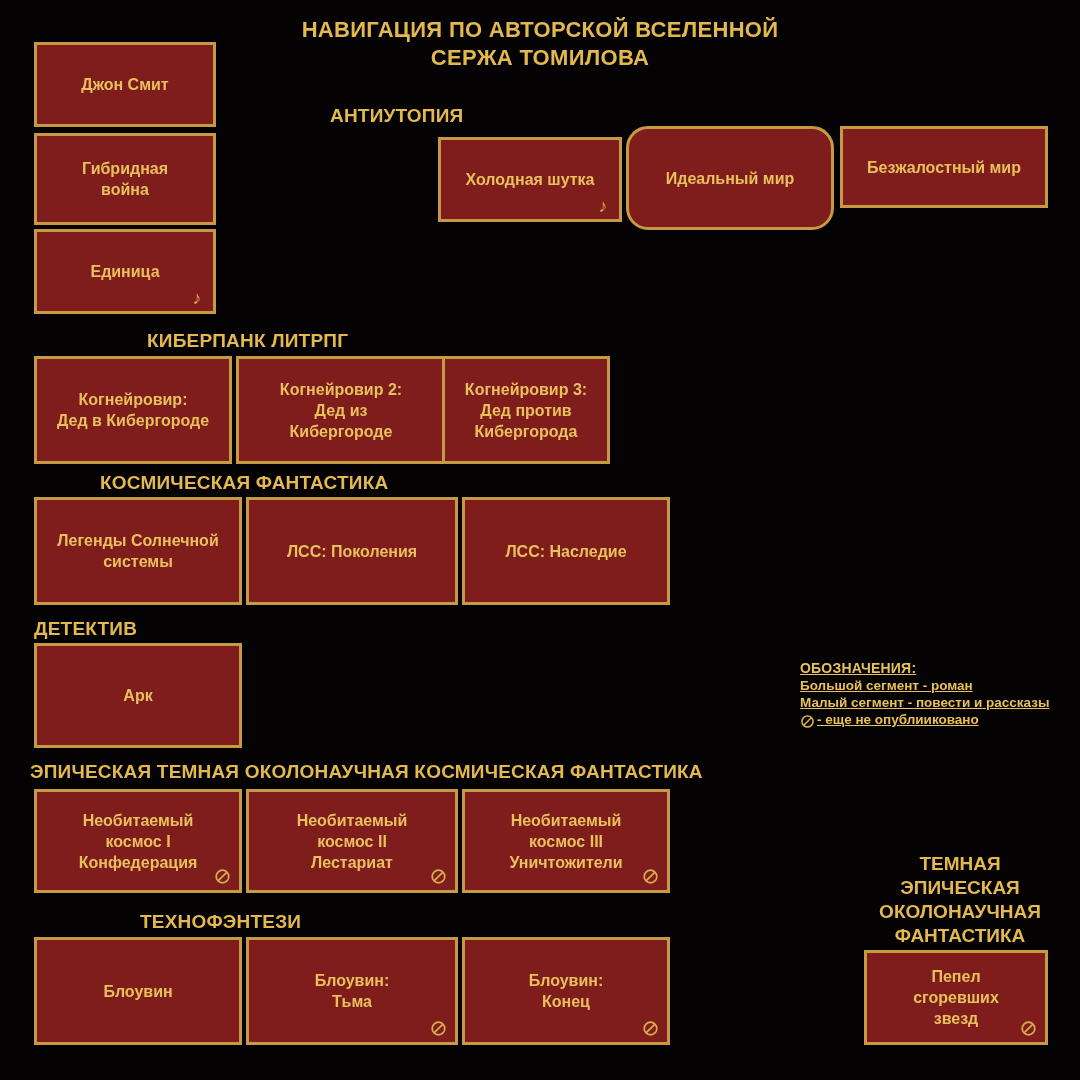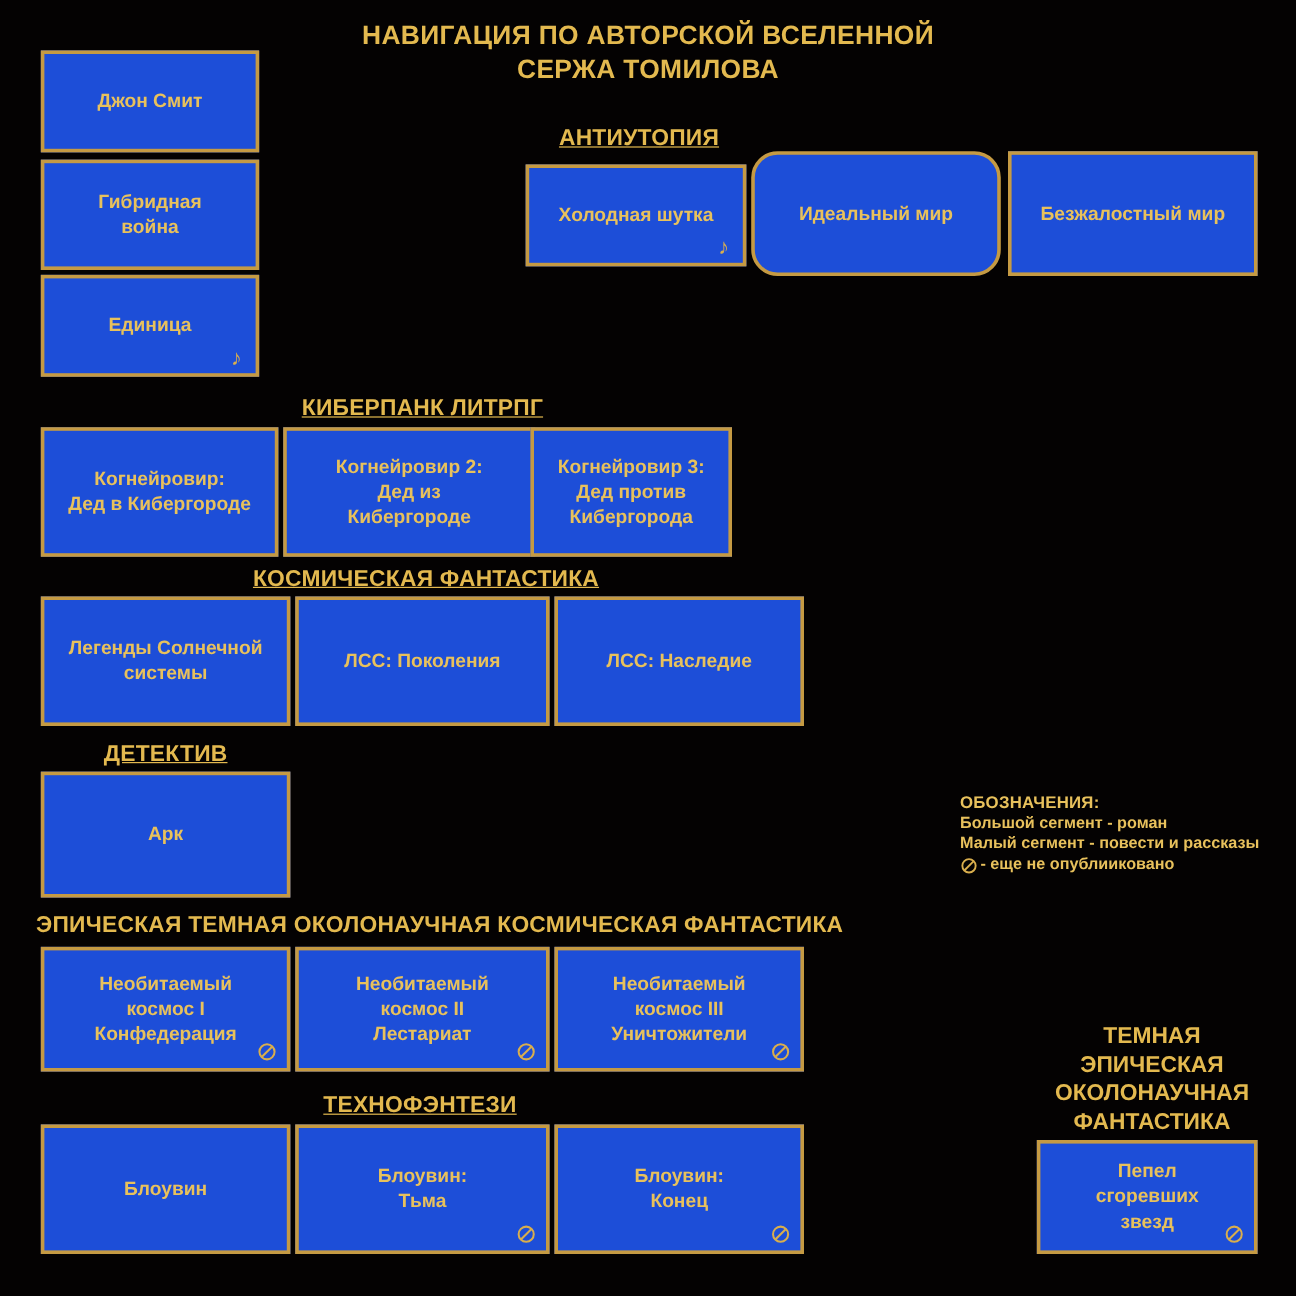--- a/index.html
+++ b/index.html
@@ -16,42 +16,42 @@
     color:#E3B94F;font-weight:bold;font-size:22px;line-height:28px;
     letter-spacing:.3px;
   }
   .title span{display:block;}
 
   
   .cap{
     position:absolute;color:#E3B94F;font-weight:bold;font-size:19px;
     line-height:22px;letter-spacing:.2px;white-space:nowrap;
   }
-  .cap.center{text-align:center;text-decoration:underline;}
+  .cap.center{}
 
   
   .box{
     position:absolute;box-sizing:border-box;
-    border:3px solid #C59A43;background:#1d4ed8;
+    border:3px solid #C59A43;background:#7f1d1d;
     color:#E8C15C;font-weight:bold;font-size:16px;line-height:21px;
     display:flex;align-items:center;justify-content:center;text-align:center;
   }
   .box .lbl{padding:0 6px;display:block;}
   .box .lbl i{font-style:normal;display:block;}
 
   
   .mk{
     position:absolute;right:7px;bottom:4px;width:18px;height:18px;
     color:#D9AE4D;font-size:17px;line-height:18px;text-align:center;
   }
   .mk.note{font-size:18px;}
   .mk svg{display:block;}
 
   
-  .legend{position:absolute;left:800px;top:660px;width:275px;color:#E8C15C;}
+  .legend{position:absolute;left:800px;top:660px;width:275px;color:#E8C15C;text-decoration:underline;}
   .legend .lg-title{font-weight:bold;font-size:14px;line-height:17px;letter-spacing:.2px;}
   .legend .lg-row{font-weight:bold;font-size:13.5px;line-height:17px;white-space:nowrap;}
   .legend .lg-ico{display:inline-block;width:17px;vertical-align:-3px;}
 
   
   .capblock{
     position:absolute;color:#E3B94F;font-weight:bold;font-size:19px;
     line-height:24px;text-align:center;
   }
 </style>
@@ -94,21 +94,21 @@
     </span>
     <span class="mk note">♪</span>
   </div>
 
   <div class="box" style="left:626px;top:126px;width:208px;height:104px;border-radius:22px;">
     <span class="lbl">
       <i>Идеальный мир</i>
     </span>
   </div>
 
-  <div class="box" style="left:840px;top:126px;width:208px;height:104px;">
+  <div class="box" style="left:840px;top:126px;width:208px;height:82px;">
     <span class="lbl">
       <i>Безжалостный мир</i>
     </span>
   </div>
 
   <div class="cap center" style="left:147px;top:330px;width:410px;">КИБЕРПАНК ЛИТРПГ</div>
 
   <div class="box" style="left:34px;top:356px;width:198px;height:108px;">
     <span class="lbl">
       <i>Когнейровир:</i>

